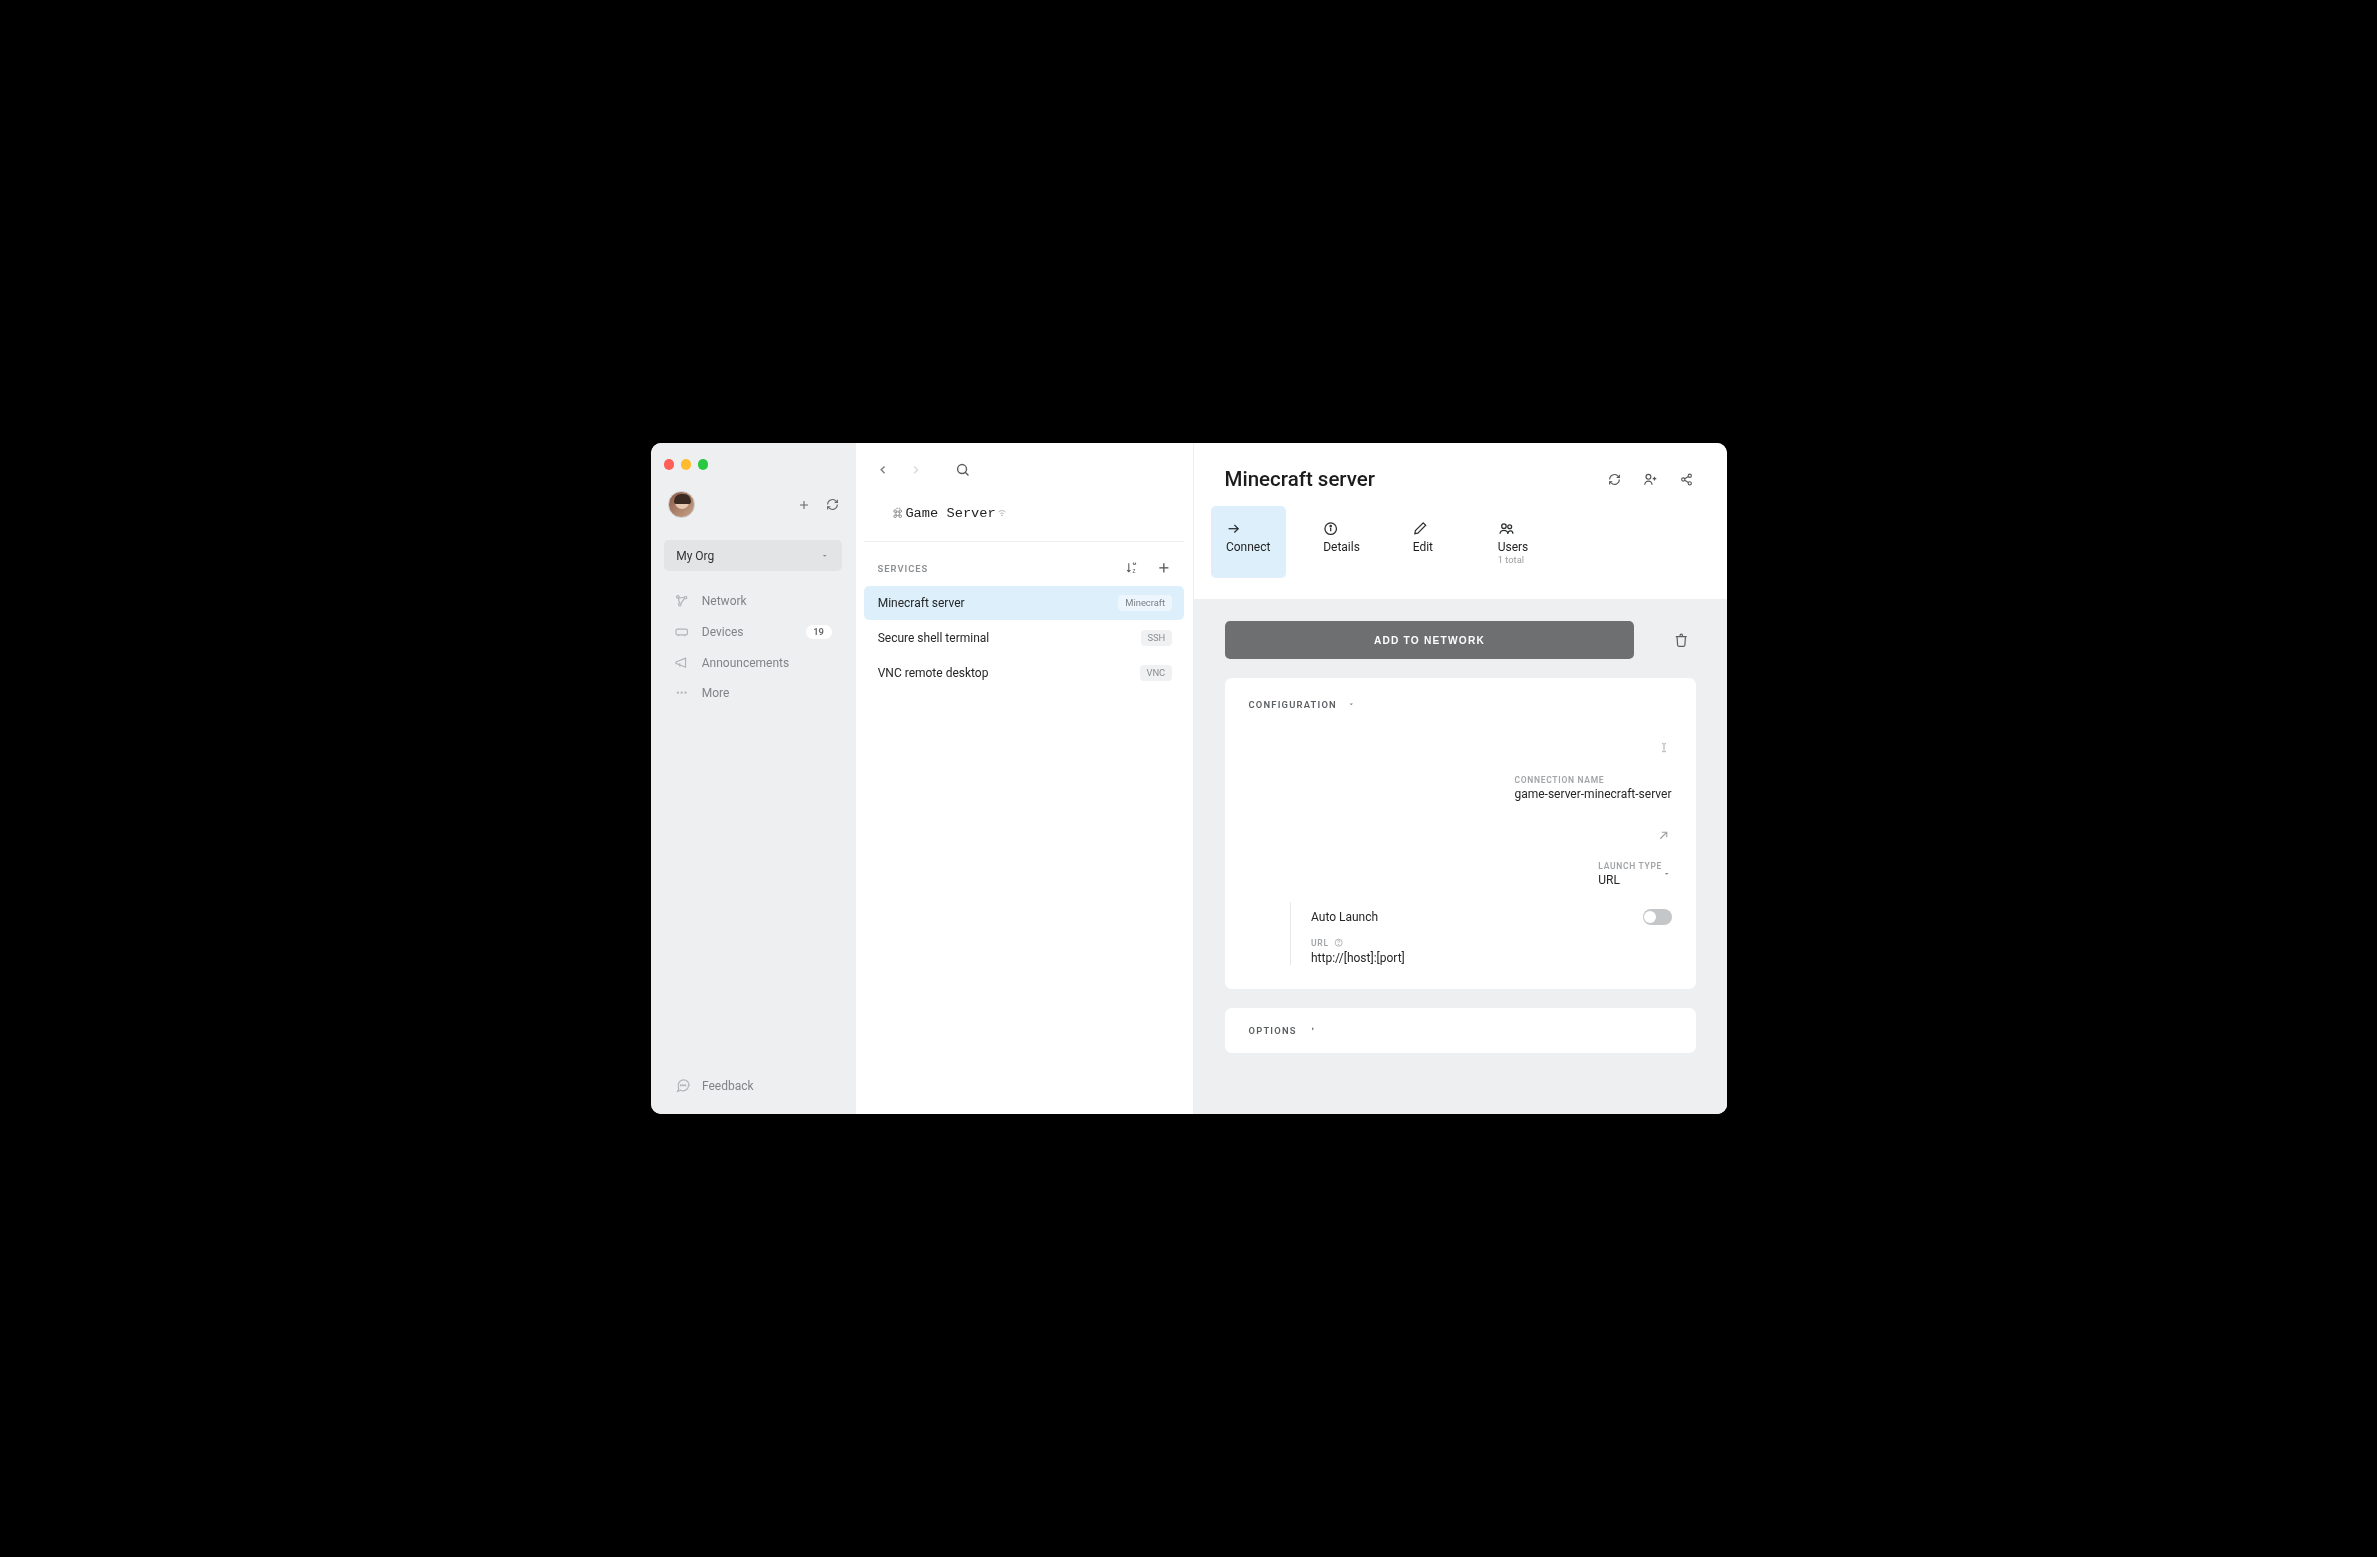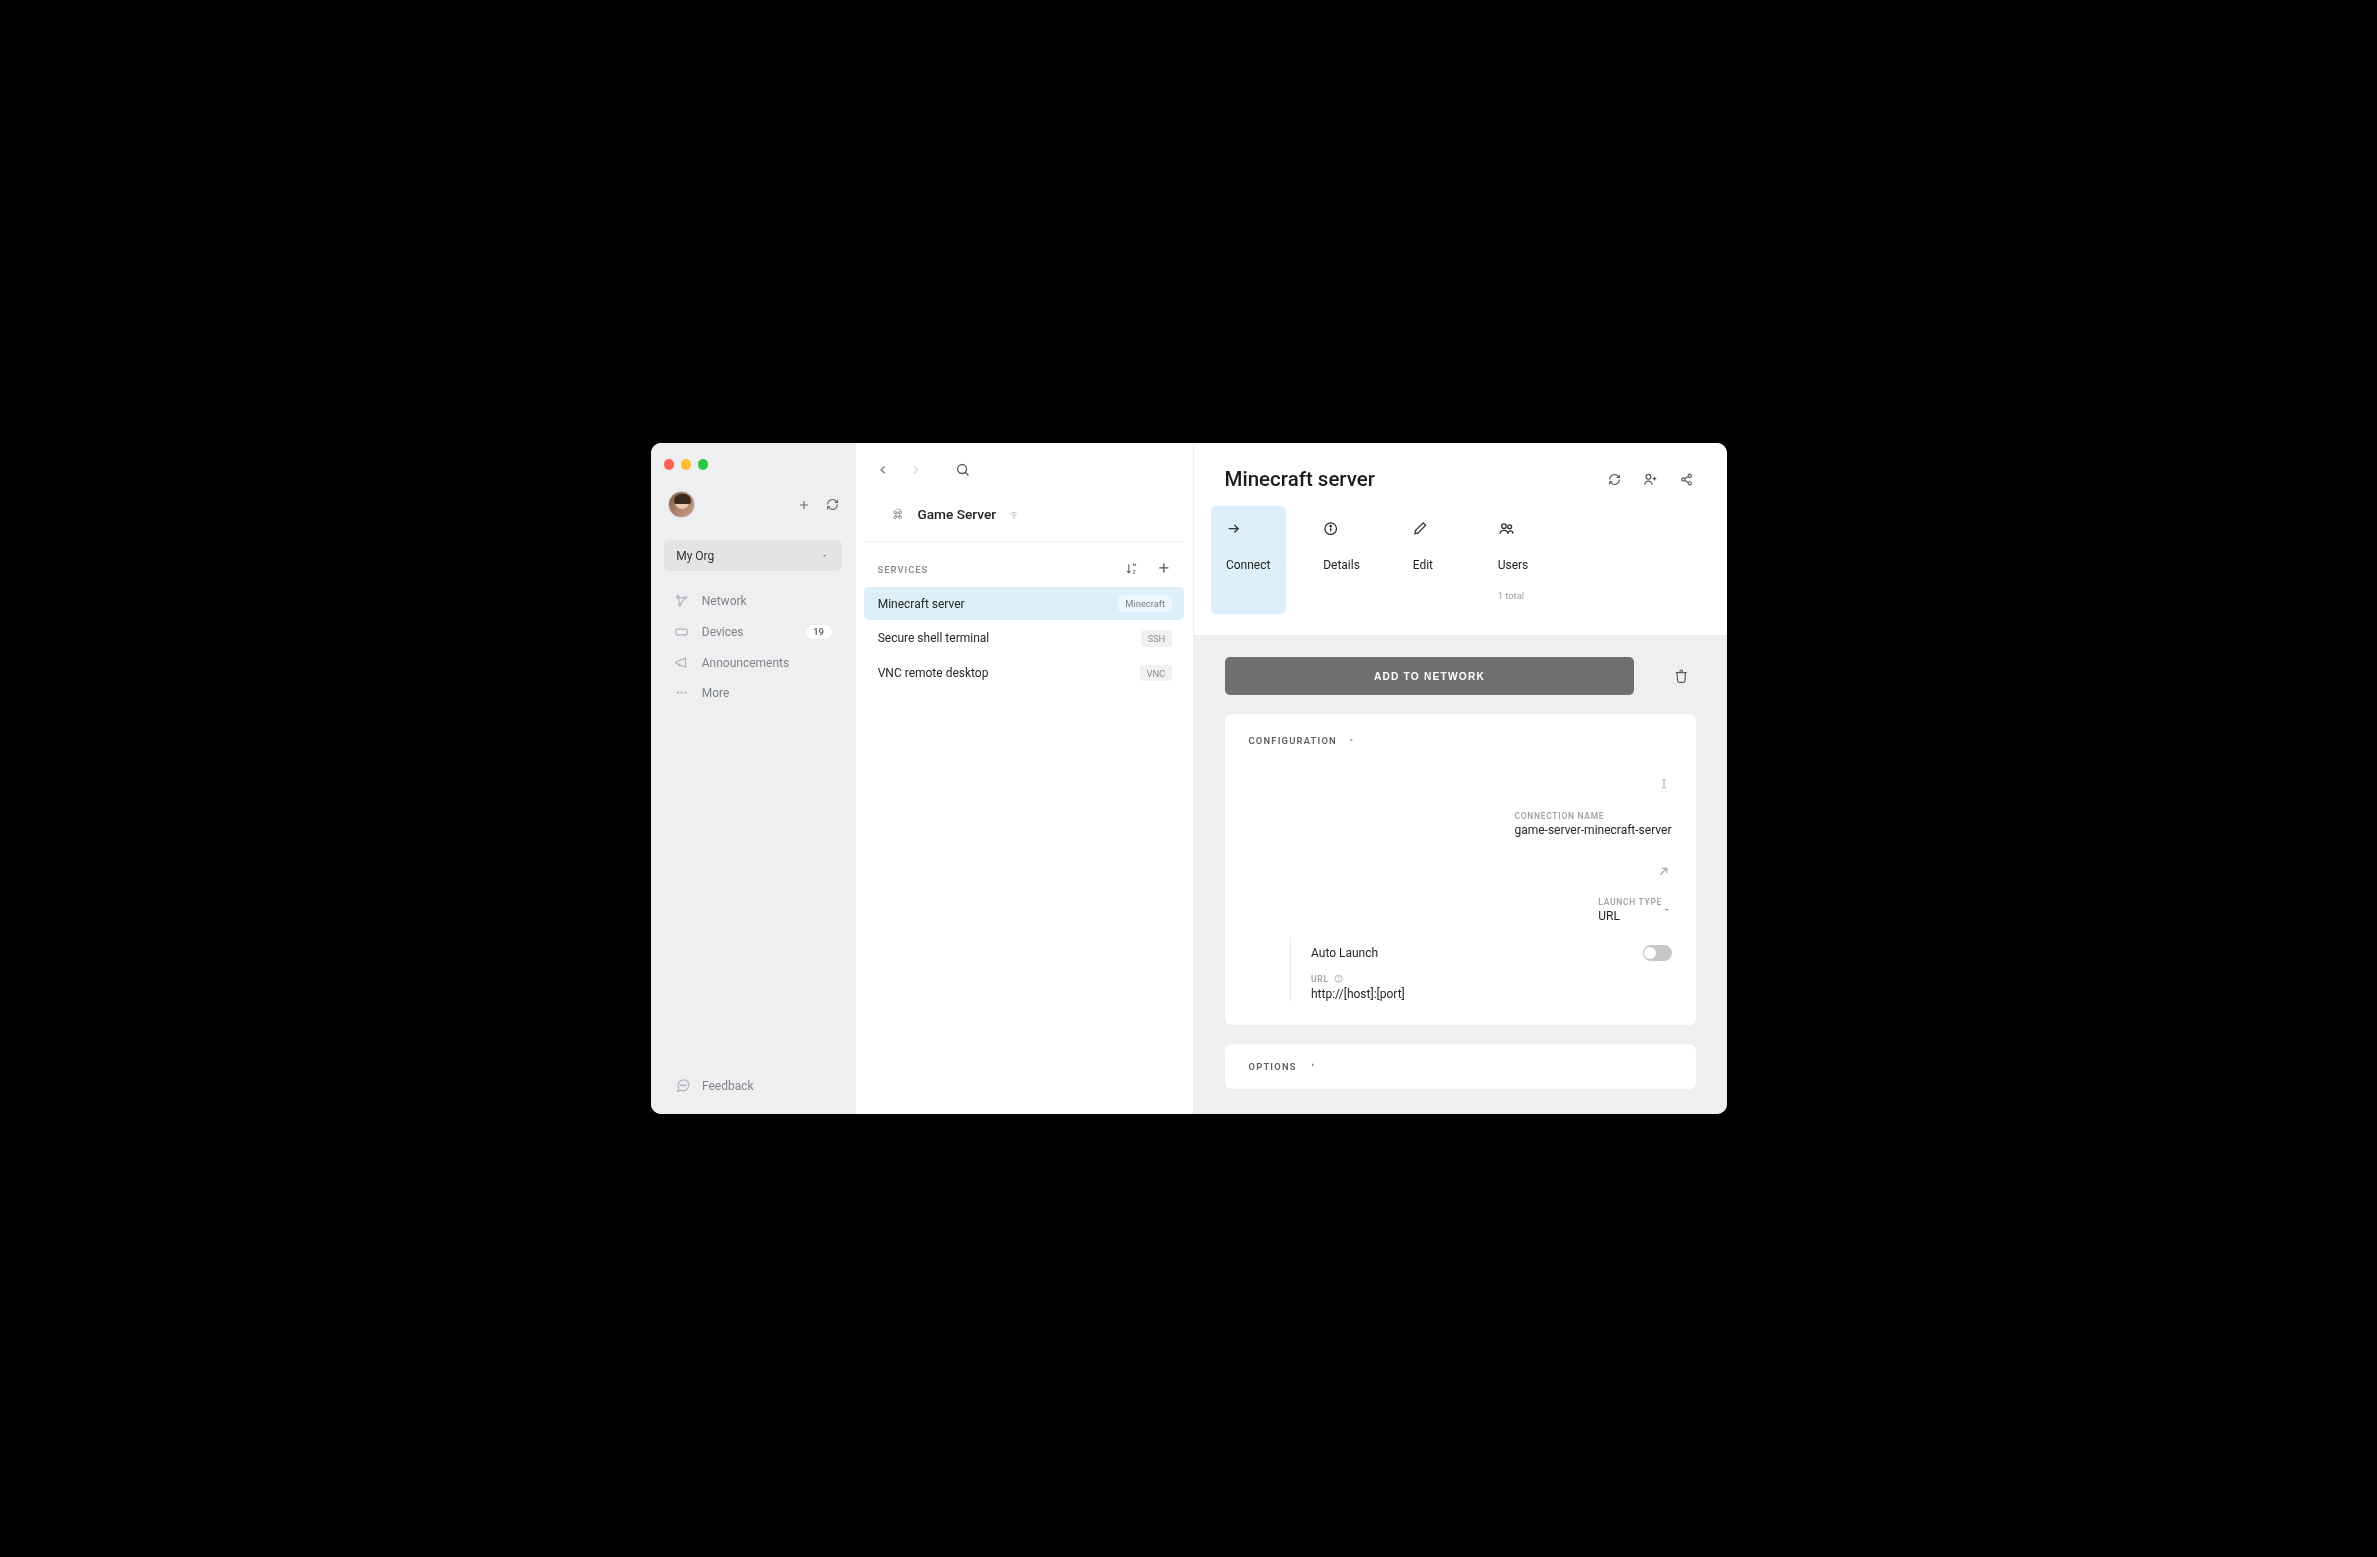--- a/index.html
+++ b/index.html
@@ -160,25 +160,26 @@
       display: flex;
       align-items: center;
       gap: 19px;
       padding: 19px 20.5px 8.5px 20.5px;
       color: #5e5e5e;
     }
     .middle-top .nav-arrow { color: #7c7c7c; cursor: pointer; }
     .middle-top .nav-arrow.disabled { color: #d7d9db; cursor: default; }
     .device-row {
       display: flex;
-      align-items: center;
-      gap: 12px;
+      align-items: flex-start;
+      gap: 0;
       padding: 15.4px 20.5px 19px 26px;
       border-bottom: 0.9px solid #eceeef;
       margin: 5.1px 8.5px 0 8.5px;
+      font-family: Liberation Mono, monospace;
     }
     .device-name {
       font-size: 13.7px;
       color: #232323;
       font-weight: 500;
     }
     .services-header {
       display: flex;
       align-items: flex-end;
       justify-content: space-between;
@@ -252,21 +253,21 @@
     }
     .detail-tabs {
       display: flex;
       gap: 22px;
       padding: 15.4px 31px 20.5px 17px;
     }
     .detail-tab {
       display: flex;
       flex-direction: column;
       align-items: flex-start;
-      gap: 21px;
+      gap: 3px;
       padding: 13.7px 15.4px;
       border-radius: 5.1px;
       cursor: pointer;
       min-width: 63px;
     }
     .detail-tab.active {
       background: #dceffa;
     }
     .detail-tab-icon {
       color: #2c2f31;

